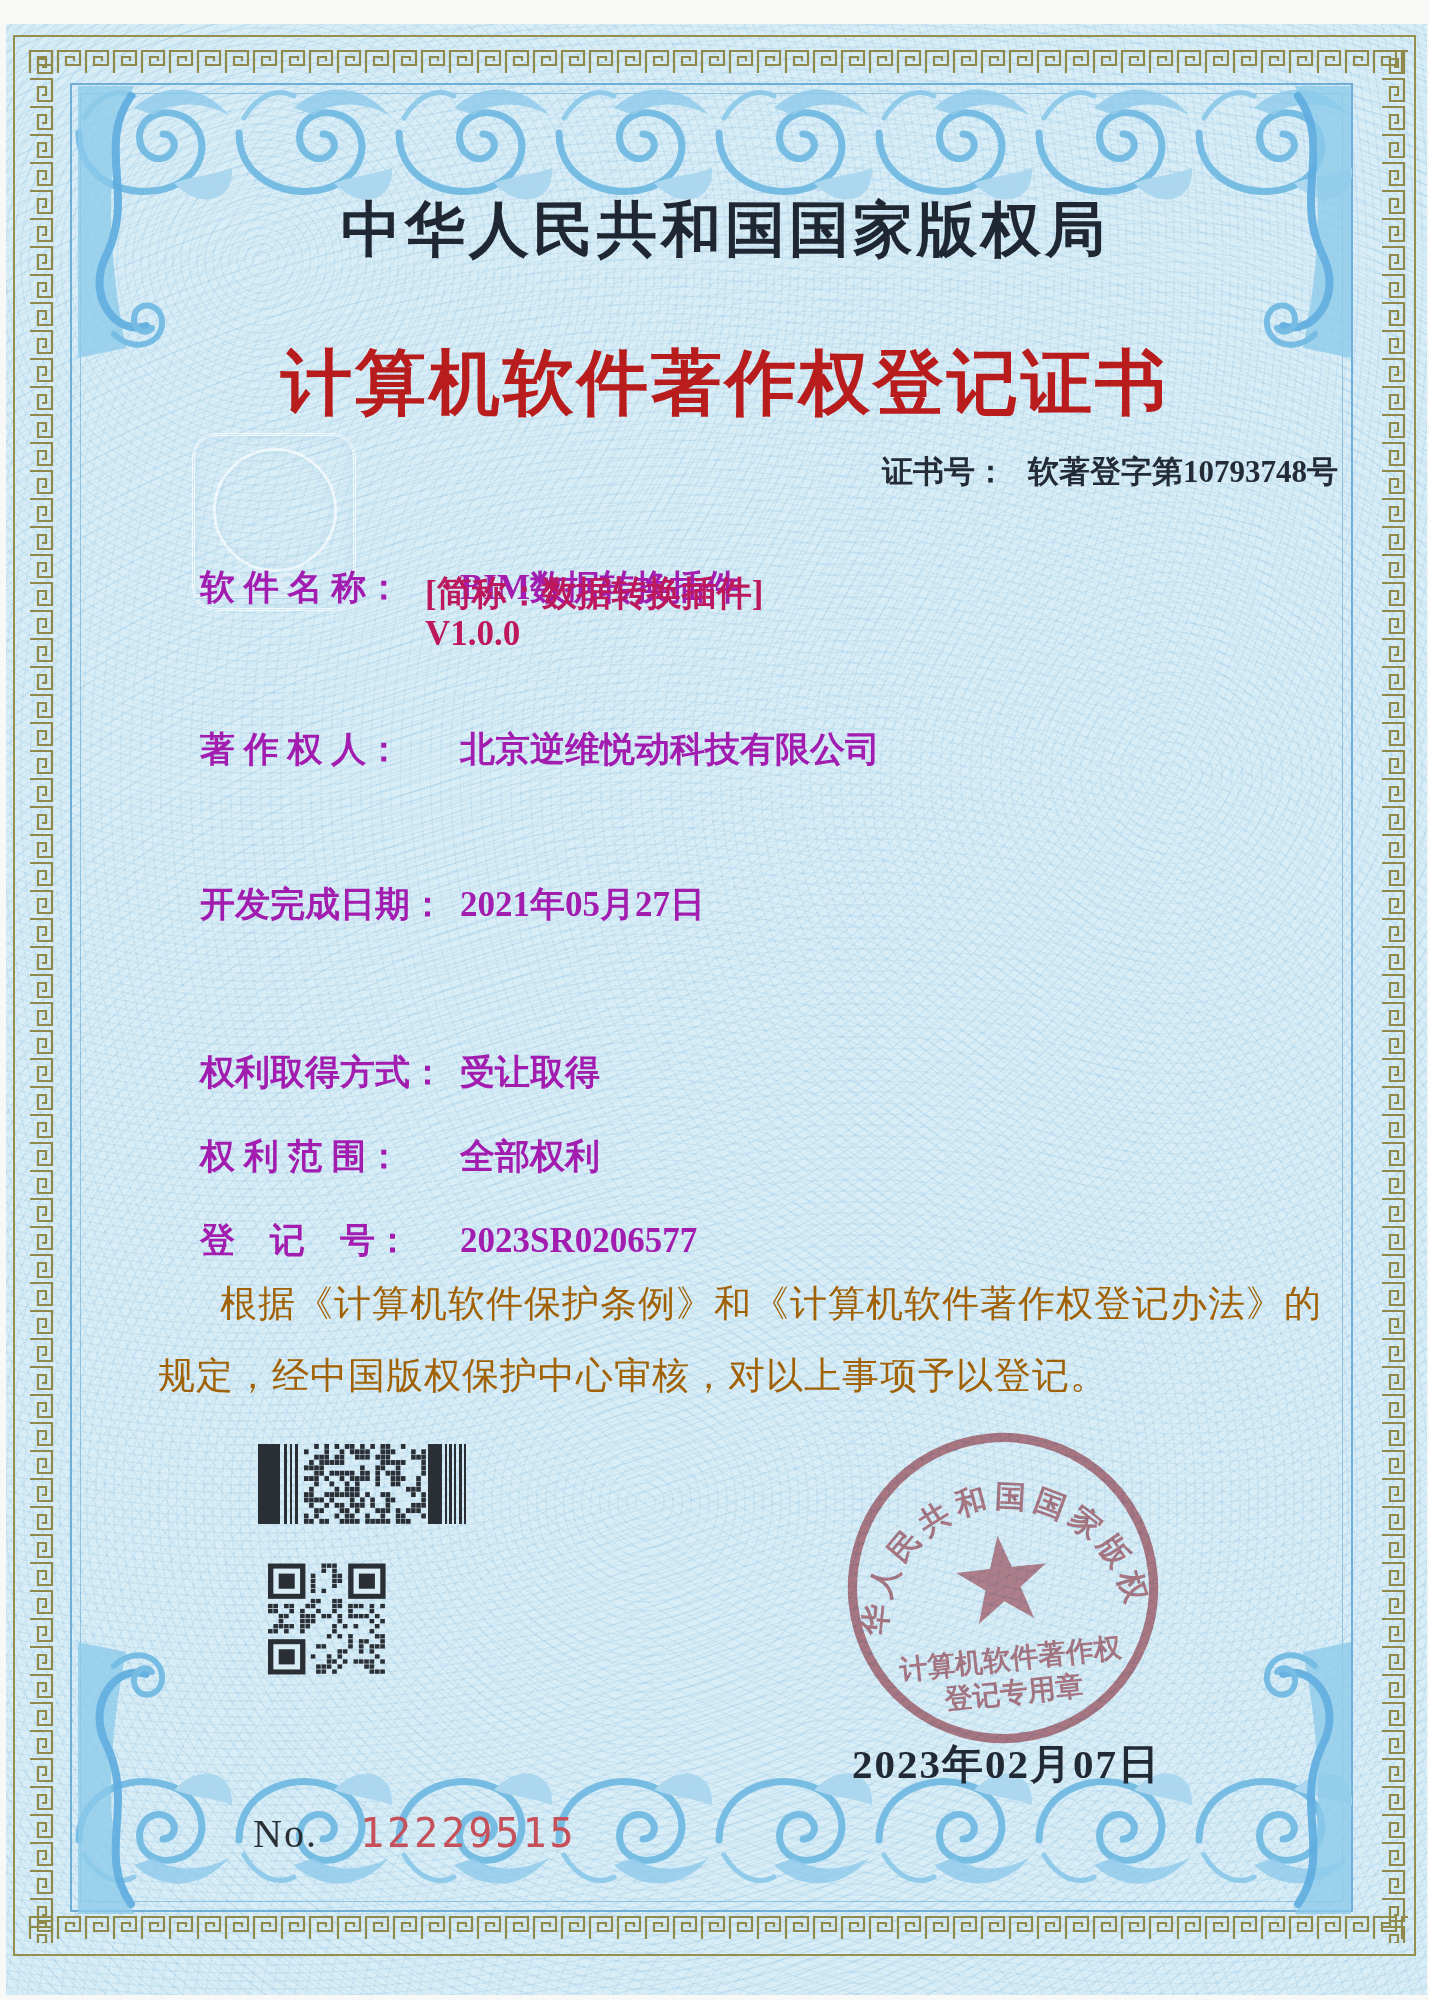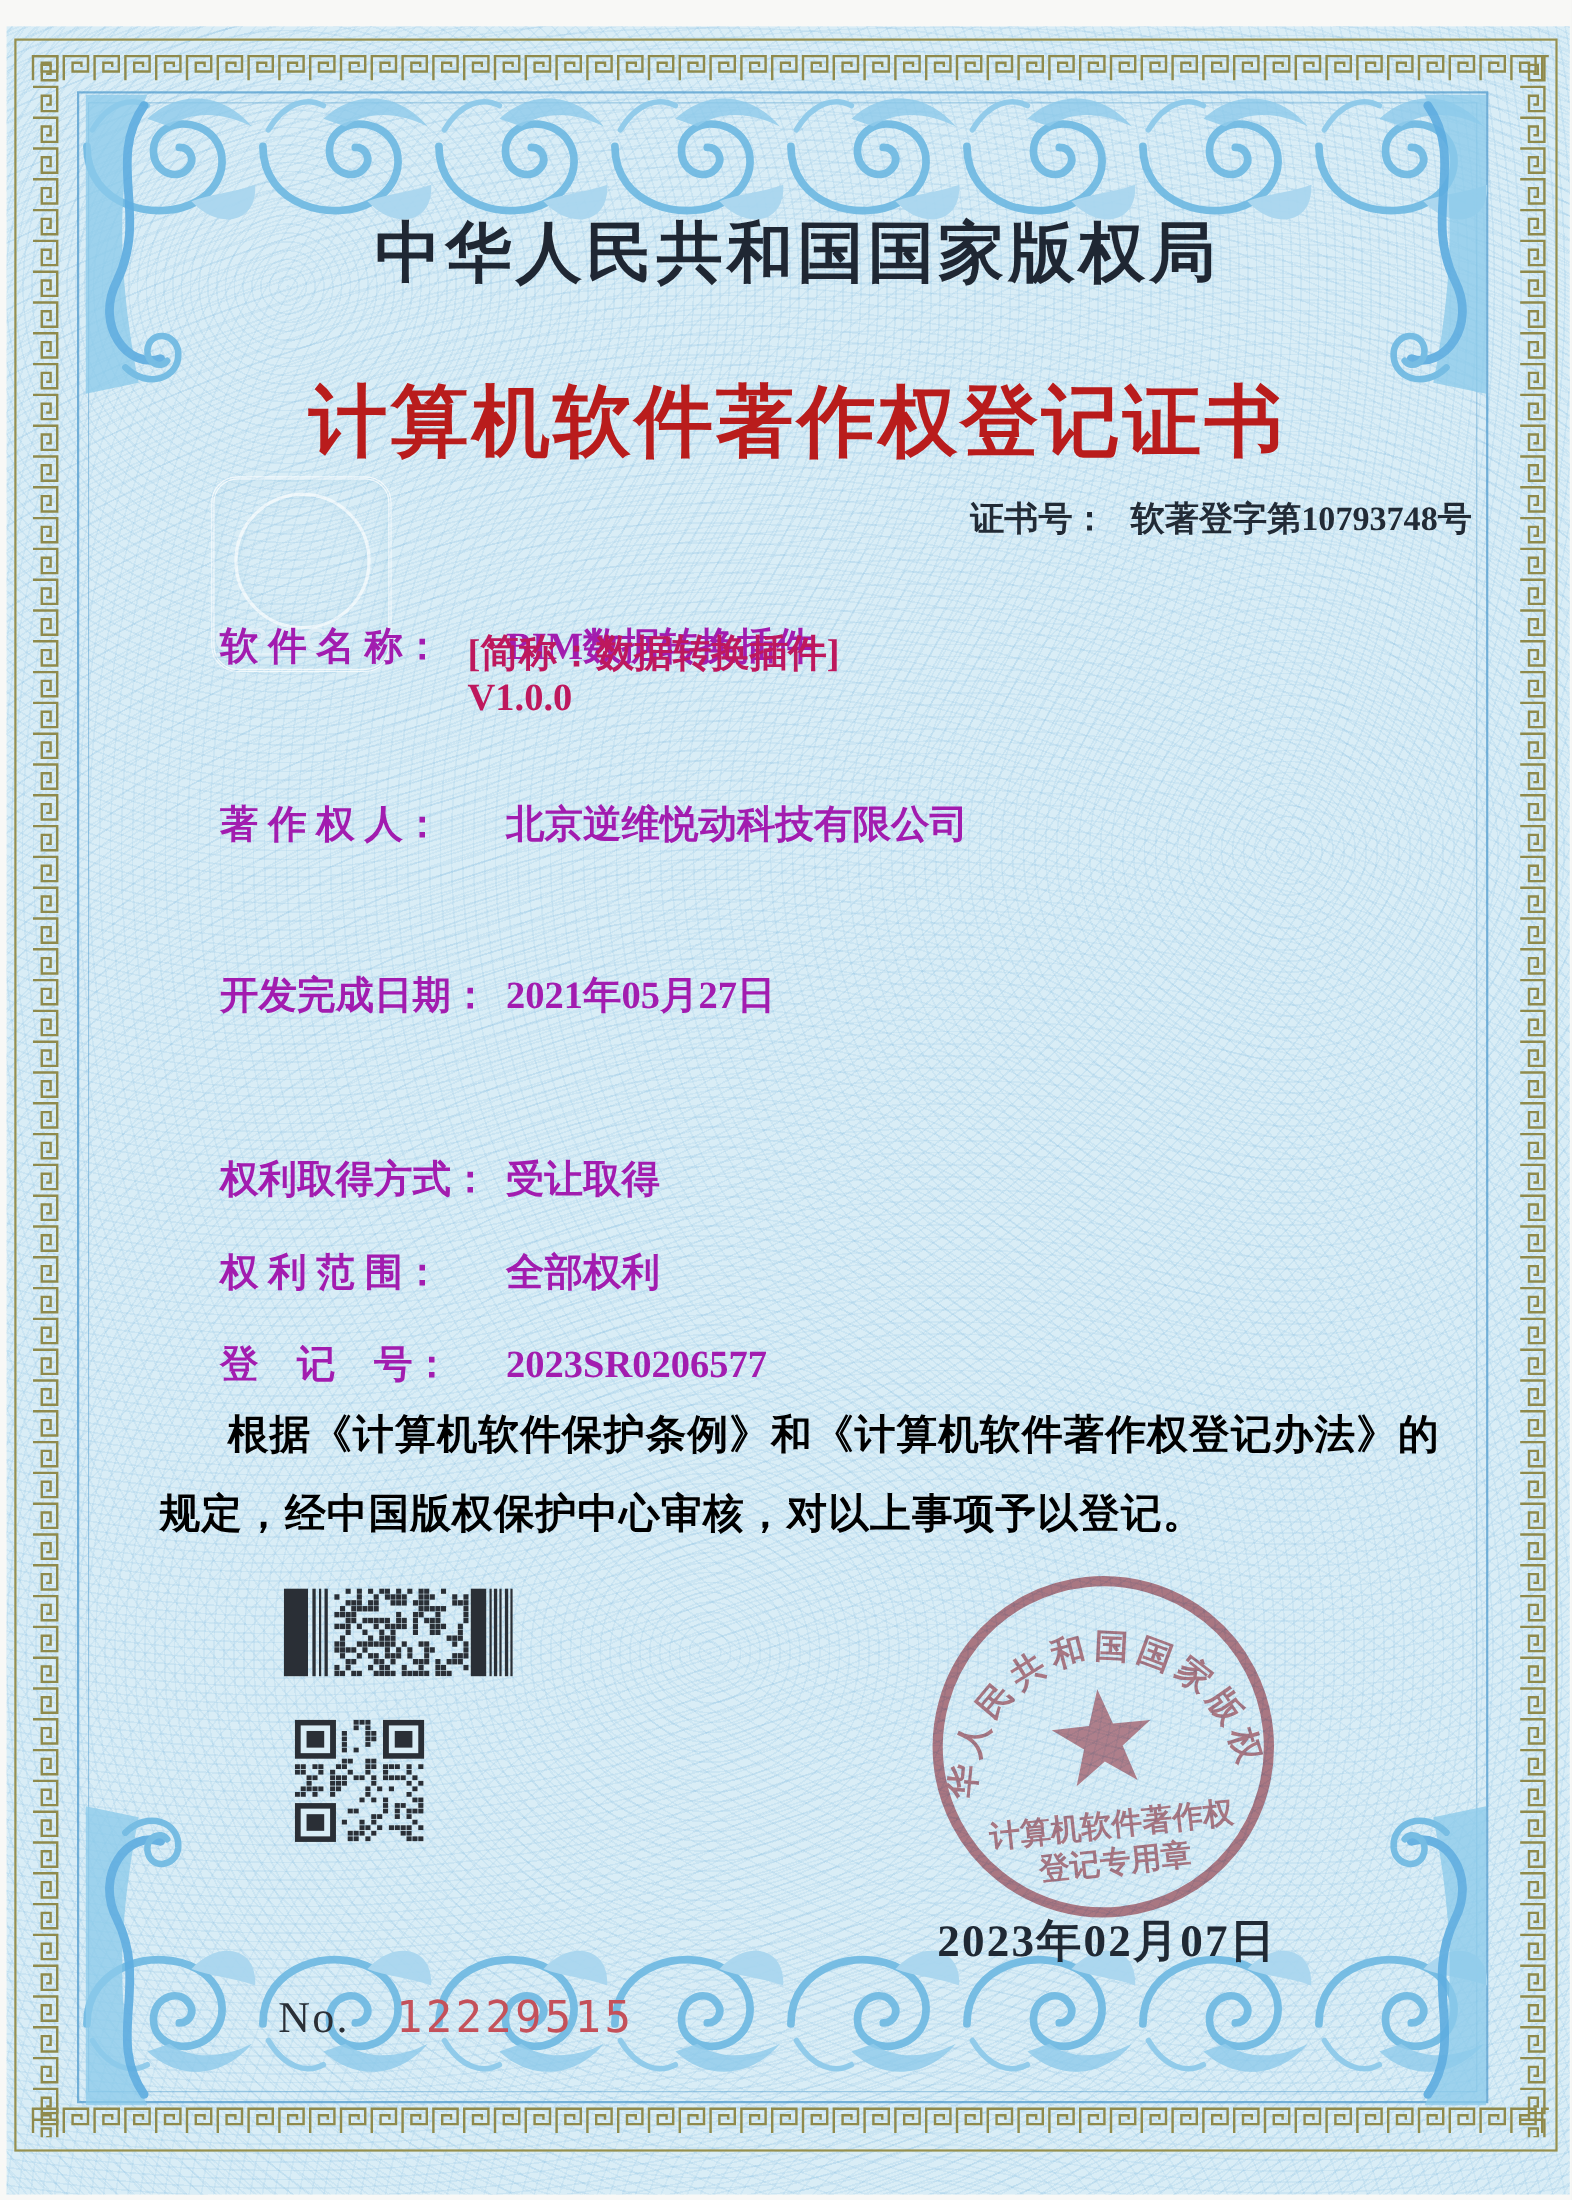--- a/index.html
+++ b/index.html
@@ -67,21 +67,21 @@
   .extra-line{position:absolute;left:425px;font-size:35px;font-weight:bold;white-space:pre;color:#be185d;}
   .x1{top:570px;}
   .x2{top:614px;}
   .r-owner{top:686px;}
   .r-dev{top:841px;}
   .r-pub{top:925px;}
   .r-acq{top:1009px;}
   .r-scope{top:1093px;}
   .r-reg{top:1177px;}
 
-  .legal{position:absolute;left:145px;width:1150px;font-size:37px;font-weight:bold;letter-spacing:1px;color:#000000;white-space:nowrap;}
+  .legal{position:absolute;left:158px;width:1150px;font-size:37px;font-weight:normal;letter-spacing:1px;color:#a16207;white-space:nowrap;}
   .lg1{top:1279px;text-indent:62px;}
   .lg2{top:1351px;}
 
   .barcode{position:absolute;left:258px;top:1444px;width:210px;height:80px;}
   .qrcode{position:absolute;left:268px;top:1563px;width:118px;height:112px;}
 
   .serial{position:absolute;left:220px;top:1810px;font-size:40px;white-space:nowrap;margin-left:33px;}
   .serial .no{color:#2a2f36;letter-spacing:2px;}
   .serial .num{
     margin-left:32px;color:#c4515a;font-family:"DejaVu Sans Mono","Liberation Mono",monospace;

